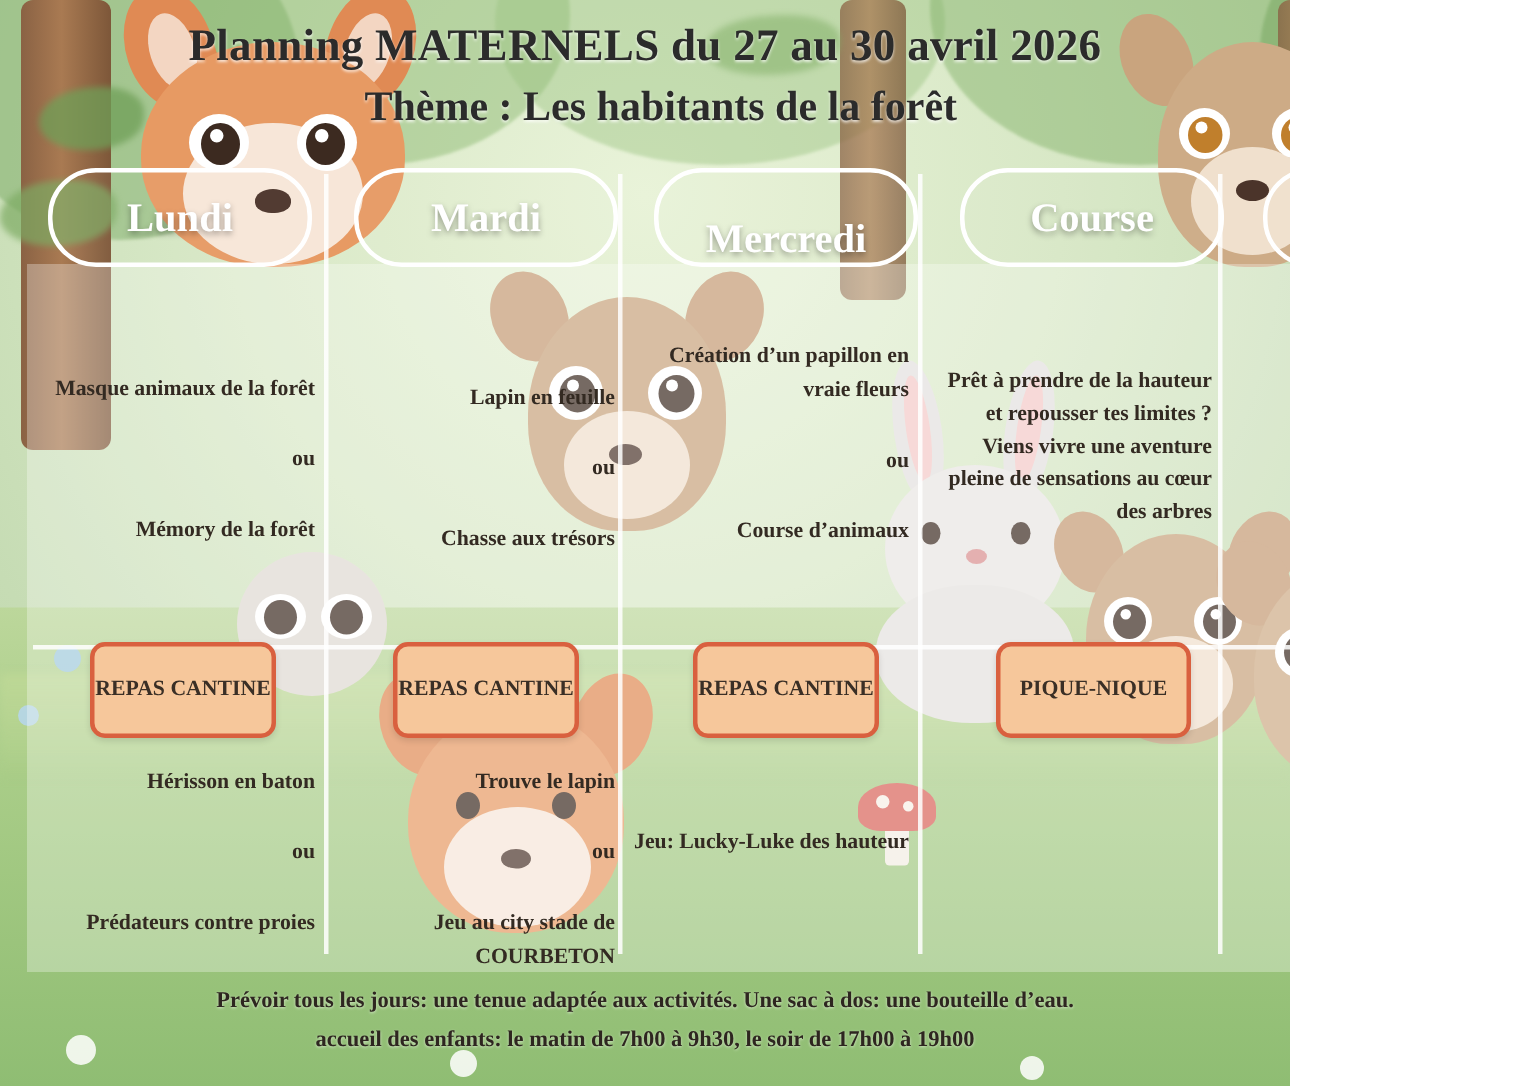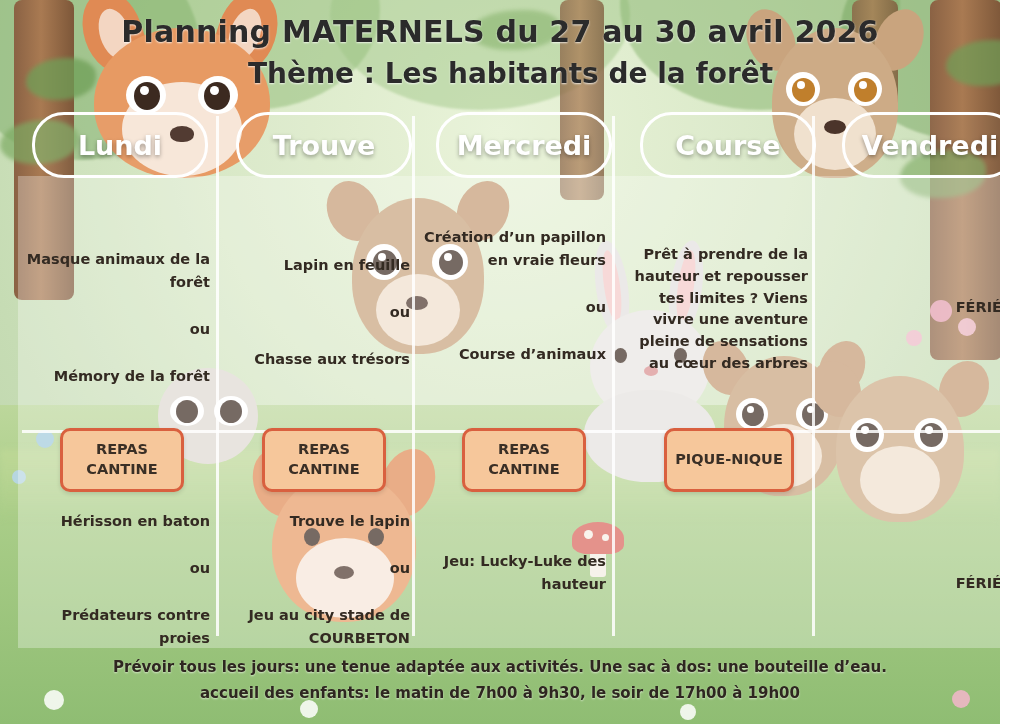--- a/index.html
+++ b/index.html
@@ -8,24 +8,25 @@
   }
   body {
     width: 1024px;
     height: 724px;
     font-family: "DejaVu Sans", sans-serif;
     overflow: hidden;
   }
 
   #poster {
     position: relative;
-    width: 1000px;
+    width: 860px;
     height: 724px;
     overflow: hidden;
     background: #8b5cf6;
+    font-family: Liberation Serif, serif;
   }
 
   
   .bg-layer {
     position: absolute;
     inset: 0;
   }
   .bg-sky {
     background:
       radial-gradient(circle at 50% 18%, #e9f3d9 0%, #d8e8c6 38%, #c6dcb4 68%, #b9d2a7 100%);
@@ -357,23 +358,23 @@
   <div class="header">
     <div class="line1">Planning MATERNELS du 27 au 30 avril 2026</div>
     <div class="line2">Thème : Les habitants de la forêt</div>
   </div>
 
   <div class="days">
     <div class="day-pill" style="left:12px;">
         <span>Lundi</span>
       </div>
     <div class="day-pill" style="left:216px;">
-        <span>Trouve</span>
+        <span>Mardi</span>
       </div>
-    <div class="day-pill" style="left:416px;">
+    <div class="day-pill" style="left:416px;align-items:flex-end;">
         <span>Mercredi</span>
       </div>
     <div class="day-pill" style="left:620px;">
         <span>Course</span>
       </div>
     <div class="day-pill" style="left:822px;">
         <span>Vendredi</span>
       </div>
   </div>
 

